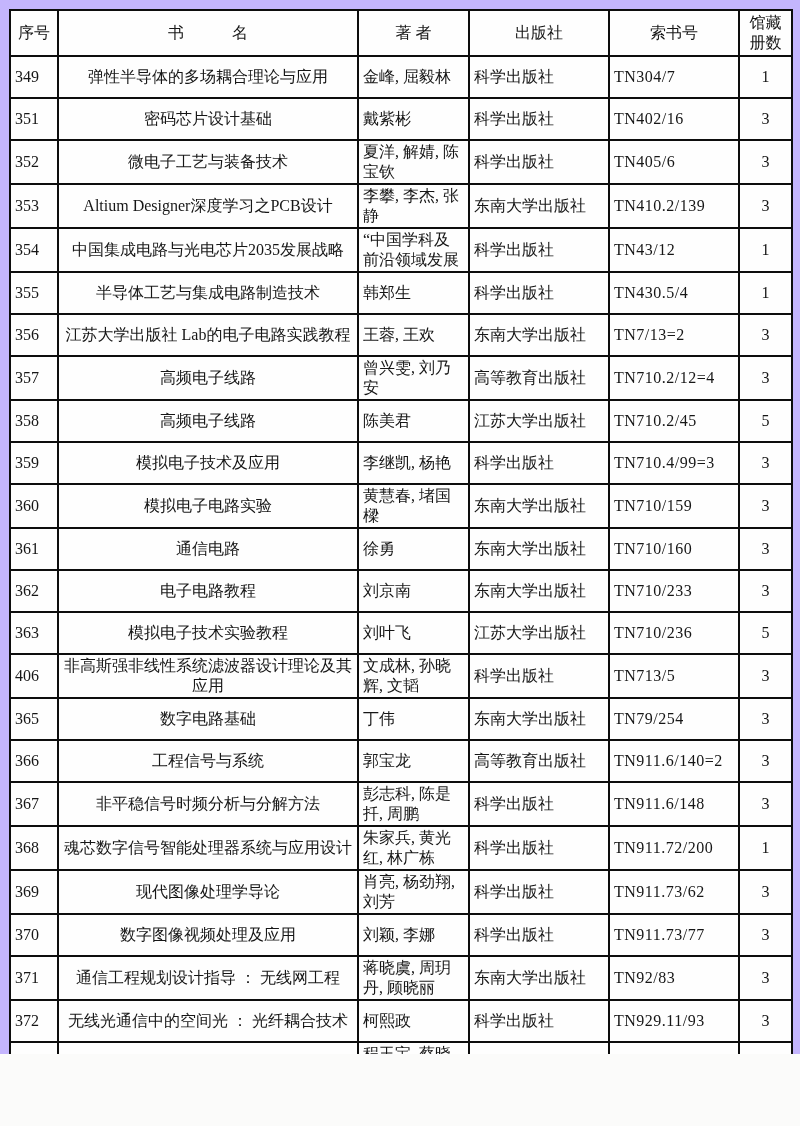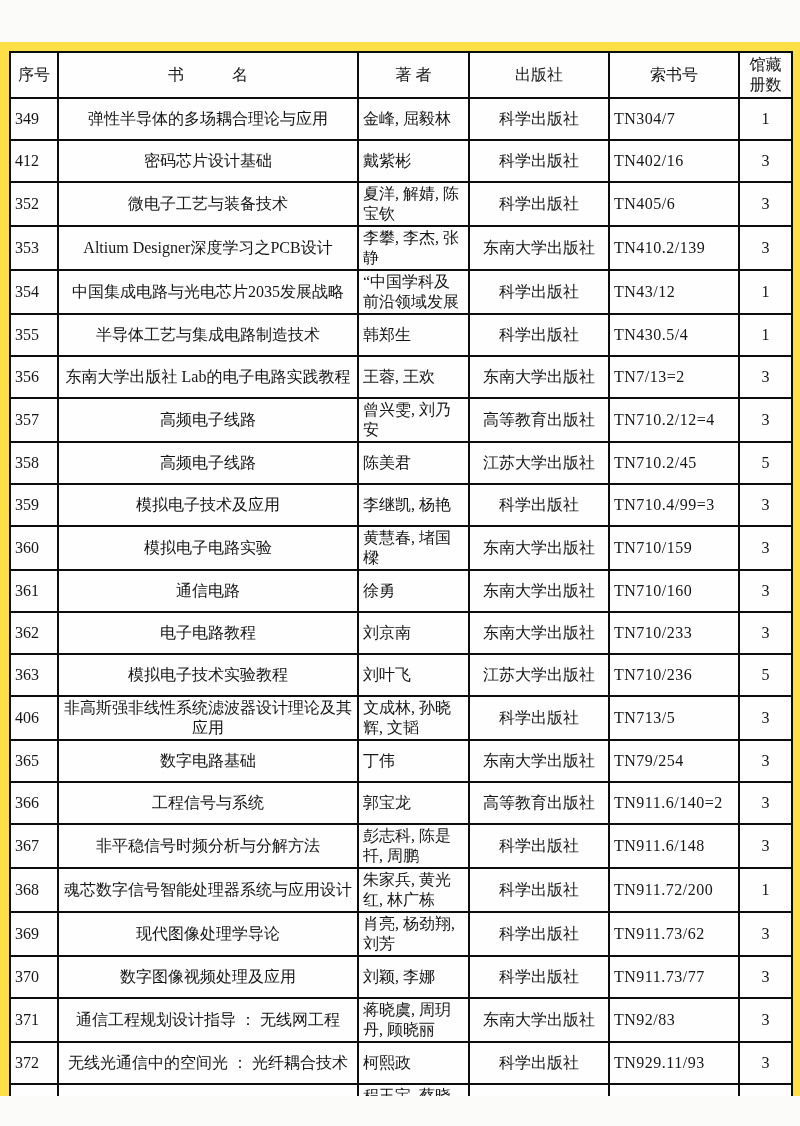--- a/index.html
+++ b/index.html
@@ -8,23 +8,22 @@
     width: 800px;
     height: 1126px;
     background: #fbfbfa;
     font-family: "Liberation Serif", "DejaVu Serif", serif;
     color: #161616;
   }
   .sheet {
     position: relative;
     width: 800px;
     height: 1054px;
-    background: #fde047;
+    background: #c4b5fd;
     overflow: hidden;
-    margin-top: 42px;
   }
   table.catalog {
     position: absolute;
     left: 9px;
     top: 9px;
     width: 782px;
     border-collapse: collapse;
     table-layout: fixed;
     background: #fefefe;
   }
@@ -49,22 +48,22 @@
     font-weight: normal;
     text-align: center;
     height: 42px;
     white-space: pre-line;
   }
   table.catalog td { height: 38px; }
 
   
   table.catalog td:nth-child(1) { text-align: left; }
   table.catalog td:nth-child(2) { text-align: center; }
-  table.catalog td:nth-child(3) { text-align: left; border-radius: 19px; }
-  table.catalog td:nth-child(4) { text-align: center; }
+  table.catalog td:nth-child(3) { text-align: left; }
+  table.catalog td:nth-child(4) { text-align: left; }
   table.catalog td:nth-child(5) { text-align: left; letter-spacing: 0.5px; }
   table.catalog td:nth-child(6) { text-align: center; }
 </style>
 </head>
 <body>
 
 <div class="sheet">
   <table class="catalog">
     <colgroup>
       <col class="c-seq">
@@ -88,21 +87,21 @@
     <tbody id="table-body">
         <tr>
           <td>349</td>
           <td>弹性半导体的多场耦合理论与应用</td>
           <td>金峰, 屈毅林</td>
           <td>科学出版社</td>
           <td>TN304/7</td>
           <td>1</td>
         </tr>
         <tr>
-          <td>412</td>
+          <td>351</td>
           <td>密码芯片设计基础</td>
           <td>戴紫彬</td>
           <td>科学出版社</td>
           <td>TN402/16</td>
           <td>3</td>
         </tr>
         <tr>
           <td>352</td>
           <td>微电子工艺与装备技术</td>
           <td>夏洋, 解婧, 陈宝钦</td>
@@ -129,21 +128,21 @@
         <tr>
           <td>355</td>
           <td>半导体工艺与集成电路制造技术</td>
           <td>韩郑生</td>
           <td>科学出版社</td>
           <td>TN430.5/4</td>
           <td>1</td>
         </tr>
         <tr>
           <td>356</td>
-          <td>东南大学出版社 Lab的电子电路实践教程</td>
+          <td>江苏大学出版社 Lab的电子电路实践教程</td>
           <td>王蓉, 王欢</td>
           <td>东南大学出版社</td>
           <td>TN7/13=2</td>
           <td>3</td>
         </tr>
         <tr>
           <td>357</td>
           <td>高频电子线路</td>
           <td>曾兴雯, 刘乃安</td>
           <td>高等教育出版社</td>

